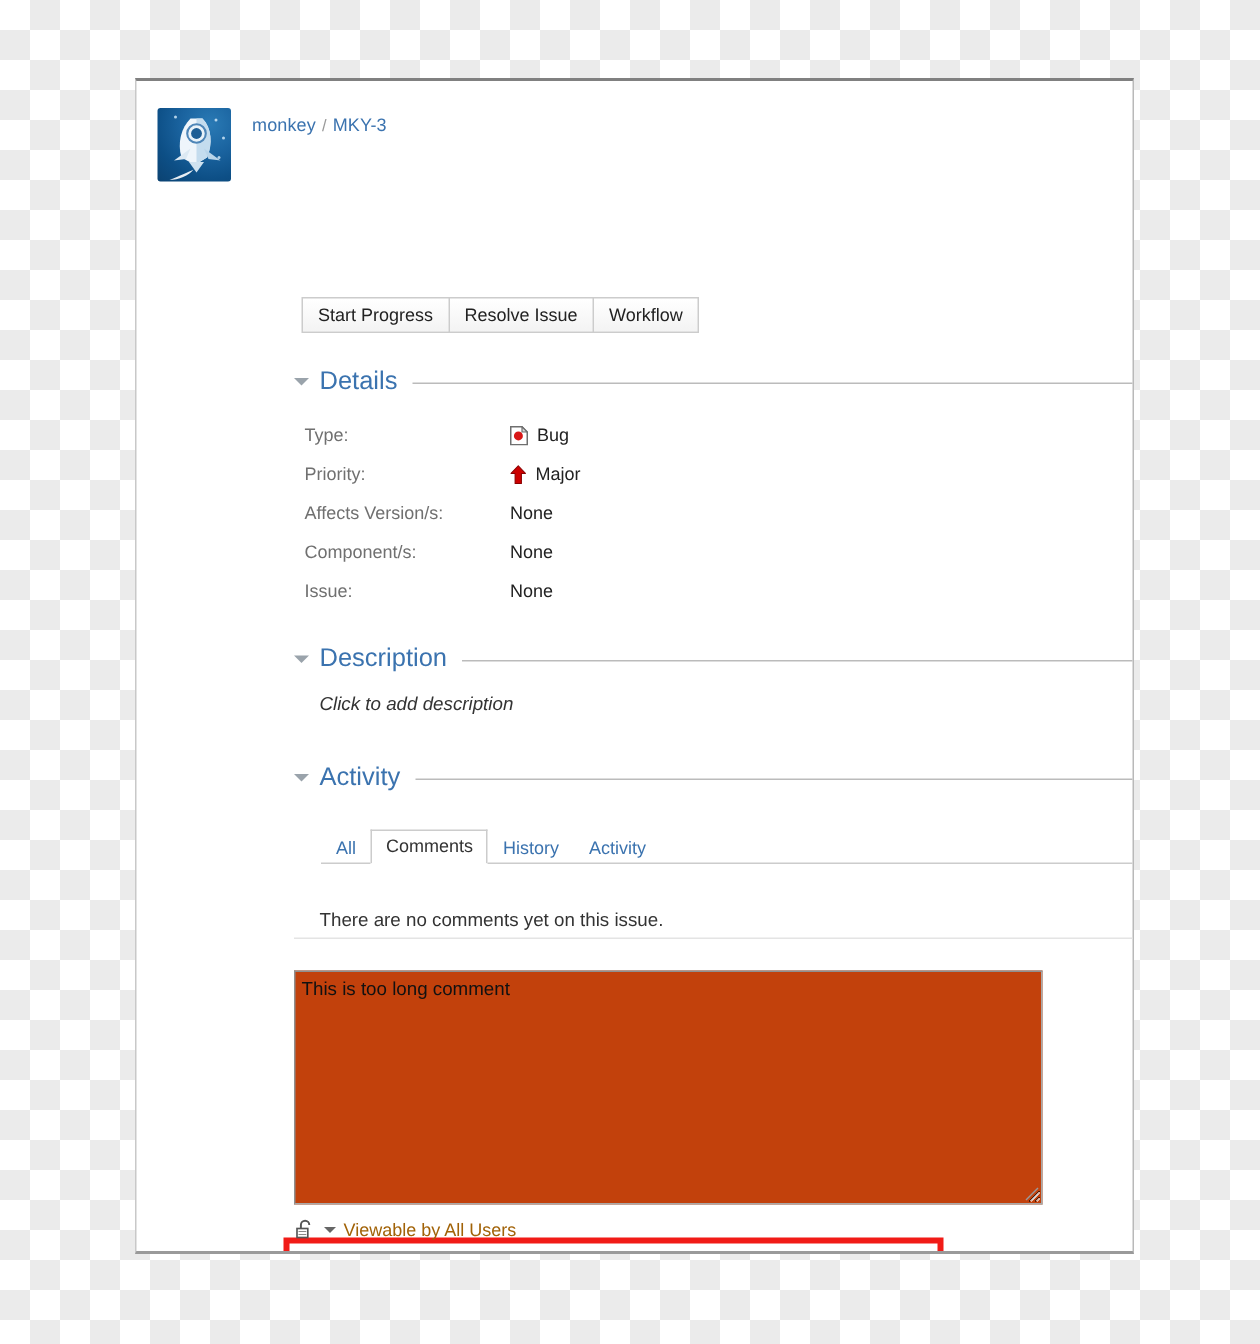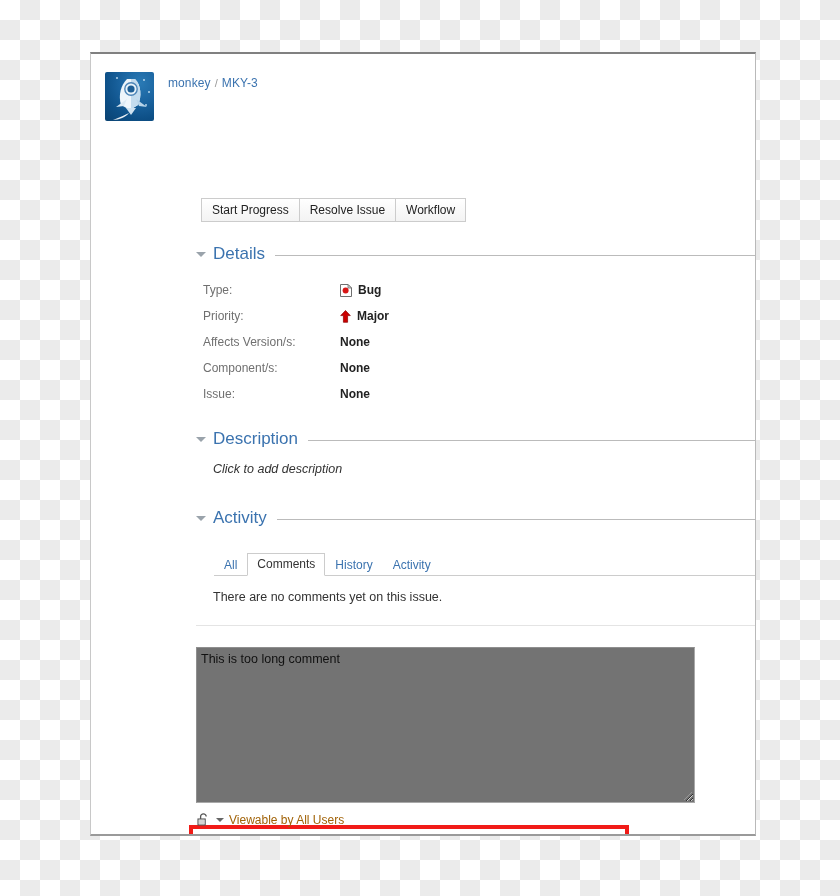--- a/index.html
+++ b/index.html
@@ -165,21 +165,21 @@
   .flabel {
     width: 137px;
     font-size: 12px;
     color: #707070;
   }
   .fvalue {
     font-size: 12px;
     color: #222;
     display: flex;
     align-items: center;
-    font-weight: bold;
+    font-weight: normal;
   }
   .fvalue .ico { margin-right: 6px; display: inline-flex; }
 
   
   .desc-text {
     position: absolute;
     left: 122px;
     top: 408px;
     font-size: 12.5px;
     font-style: italic;
@@ -212,21 +212,21 @@
   .tab.active {
     color: #333;
     background: #fff;
     border: 1px solid #ccc;
     border-bottom: 1px solid #fff;
   }
 
   .no-comments {
     position: absolute;
     left: 122px;
-    top: 536px;
+    top: 552px;
     font-size: 12.5px;
     color: #333;
   }
   .comments-rule {
     position: absolute;
     left: 105px;
     top: 571px;
     width: 651px;
     height: 1px;
     background: #e4e4e4;
@@ -235,21 +235,21 @@
   
   .comment-box {
     position: absolute;
     left: 105px;
     top: 593px;
     width: 499px;
     height: 156px;
     border: 1px solid #a9a9a9;
     border-left-color: #8f8f8f;
     border-top-color: #8f8f8f;
-    background: #737373;
+    background: #c2410c;
     box-sizing: border-box;
     overflow: hidden;
     resize: both;
   }
   .comment-text {
     position: absolute;
     left: 4px;
     top: 4px;
     font-size: 12.5px;
     color: #111;

